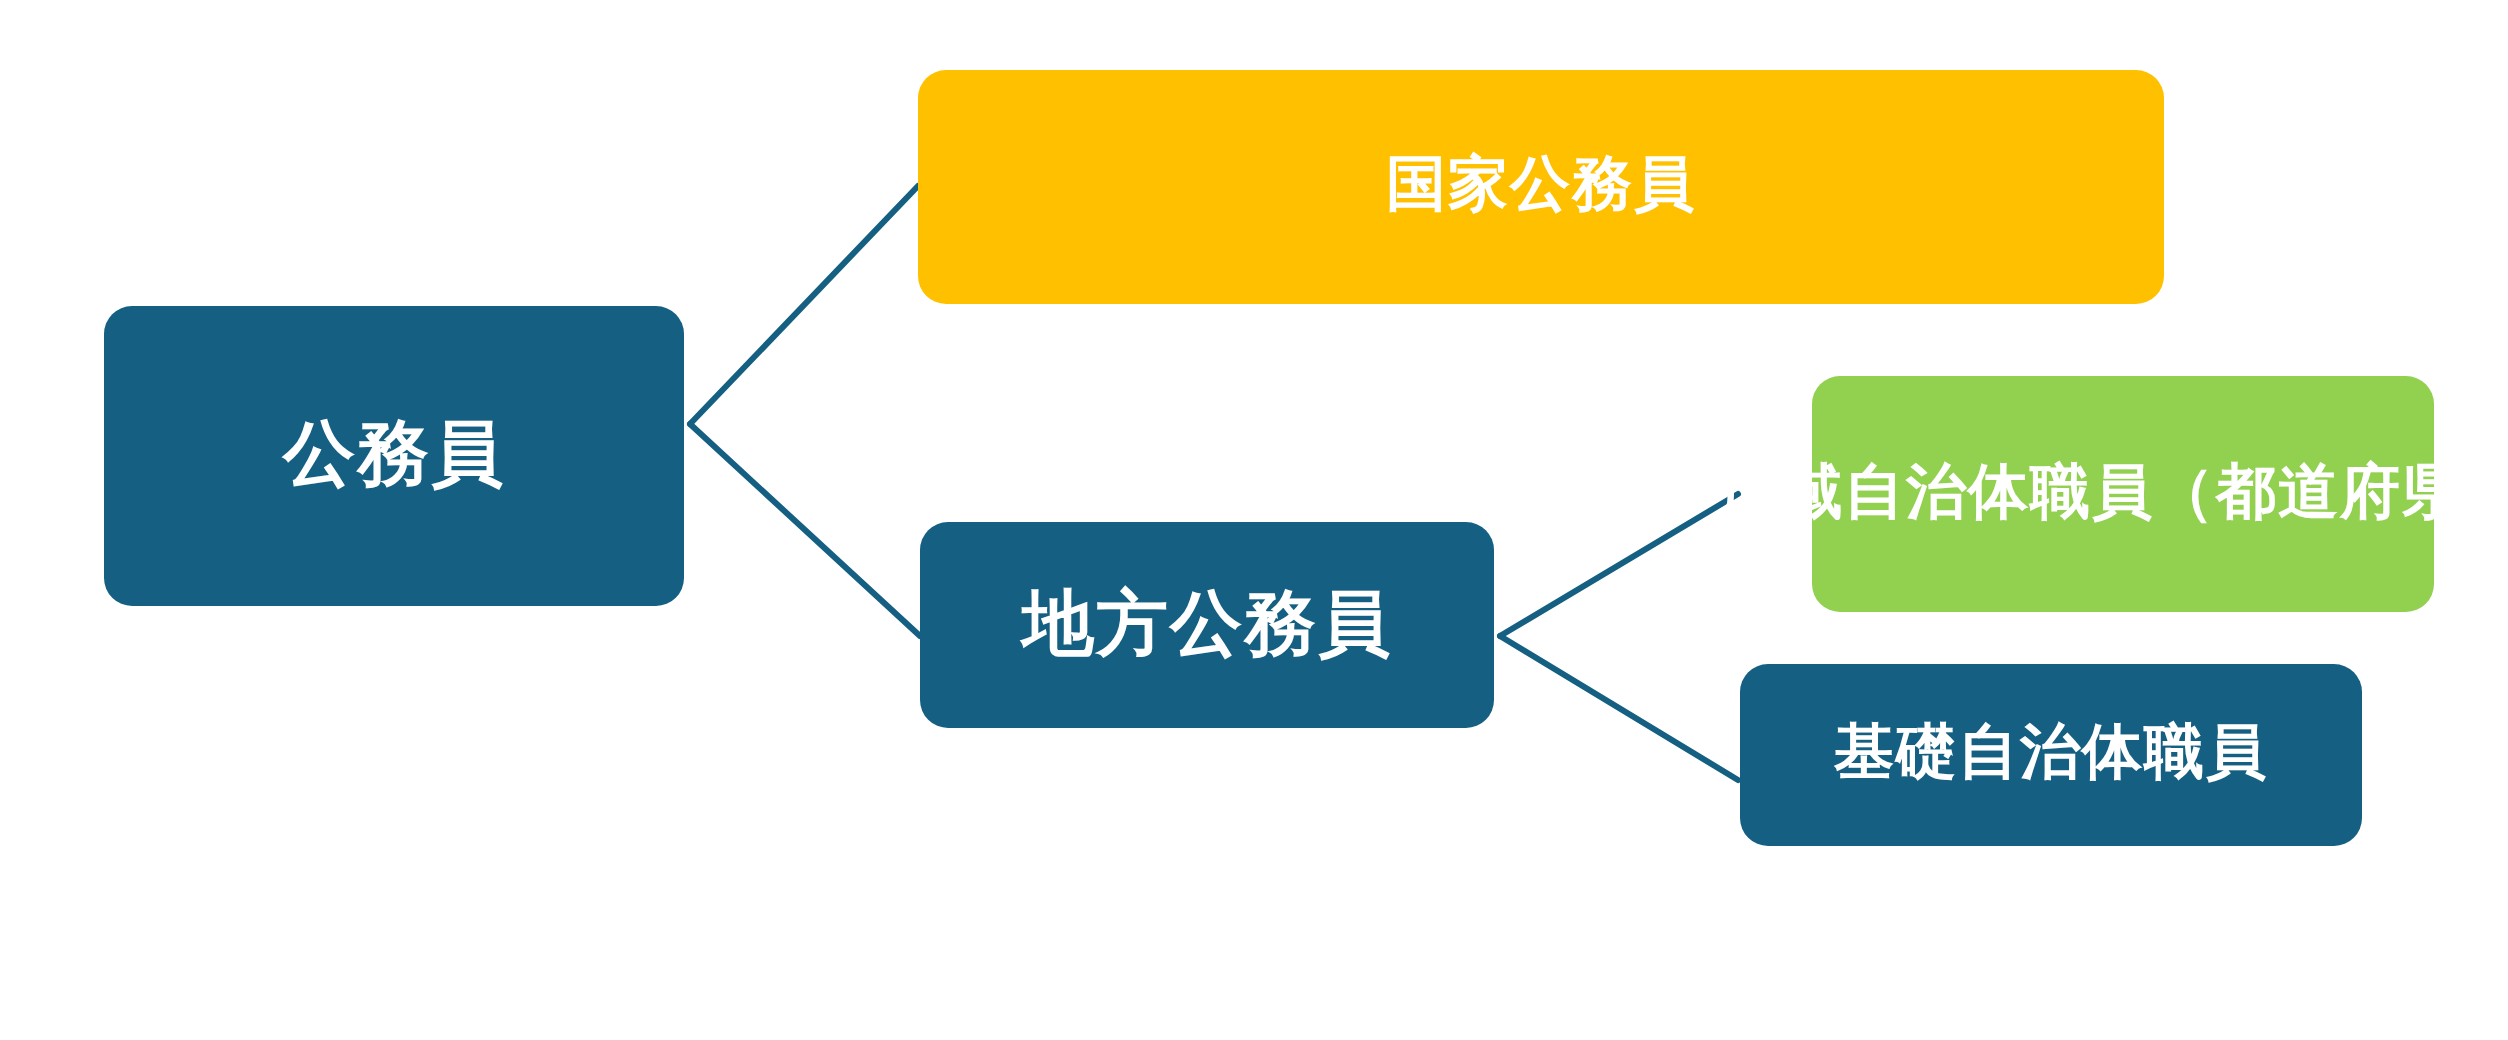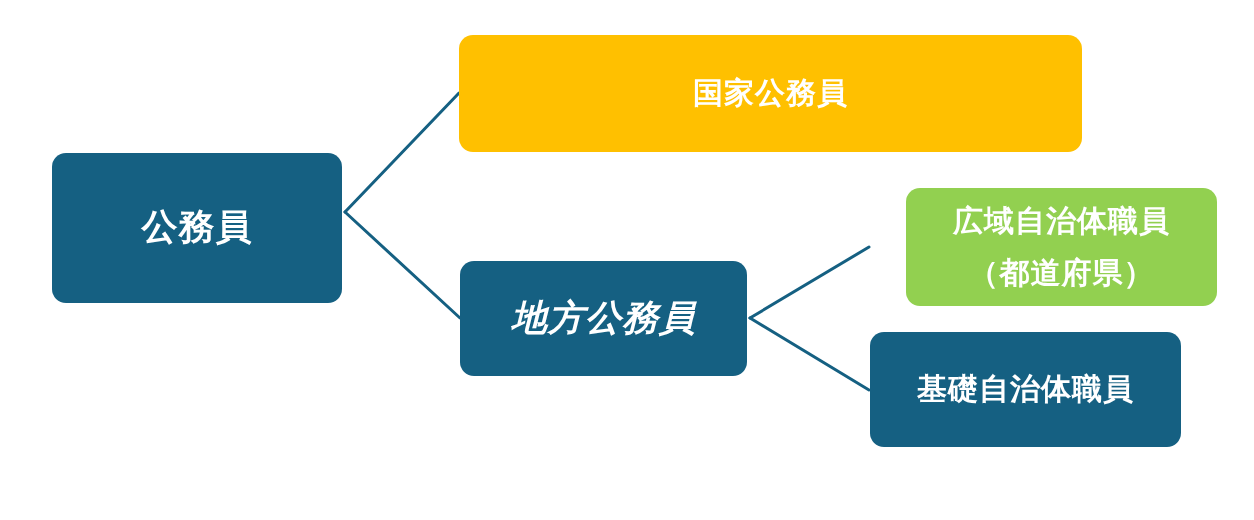--- a/index.html
+++ b/index.html
@@ -25,21 +25,21 @@
   .connectors line {
     stroke: var(--line, #156082);
     stroke-width: 3;
     stroke-linecap: round;
   }
   .node {
     position: absolute;
     border-radius: 14px;
     color: var(--text, #FFFFFF);
     display: flex;
-    flex-direction: column;
+    flex-direction: row;
     align-items: center;
     justify-content: center;
     text-align: center;
     font-weight: 700;
     box-sizing: border-box;
   }
   .node.teal   { background: var(--teal, #156082); }
   .node.orange { background: var(--orange, #FFC000); }
   .node.green  { background: var(--green, #92D050); margin-left: 36px; }
 
@@ -55,23 +55,23 @@
     white-space: nowrap;
   }
   .u {
     text-decoration: underline;
     text-decoration-thickness: 2px;
     text-underline-offset: 7px;
   }
 
   #node-public-servant        { left: 52px;  top: 153px; width: 290px; height: 150px; text-align: right; }
   #node-national-servant      { left: 459px; top: 35px;  width: 623px; height: 117px; }
-  #node-local-servant         { left: 460px; top: 261px; width: 287px; height: 115px; font-style: italic; }
+  #node-local-servant         { left: 460px; top: 261px; width: 287px; height: 103px; }
   #node-regional-staff        { left: 870px; top: 188px; width: 311px; height: 118px; }
-  #node-basic-staff           { left: 870px; top: 332px; width: 311px; height: 115px; }
+  #node-basic-staff           { left: 870px; top: 332px; width: 311px; height: 91px; }
 </style>
 </head>
 <body>
 
 <div class="canvas">
 
   <svg class="connectors" width="1254" height="520" viewBox="0 0 1254 520" aria-hidden="true">
     <line x1="345" y1="212" x2="459" y2="93"></line>
     <line x1="345" y1="212" x2="460" y2="318"></line>
     <line x1="750" y1="318" x2="869" y2="247"></line>

